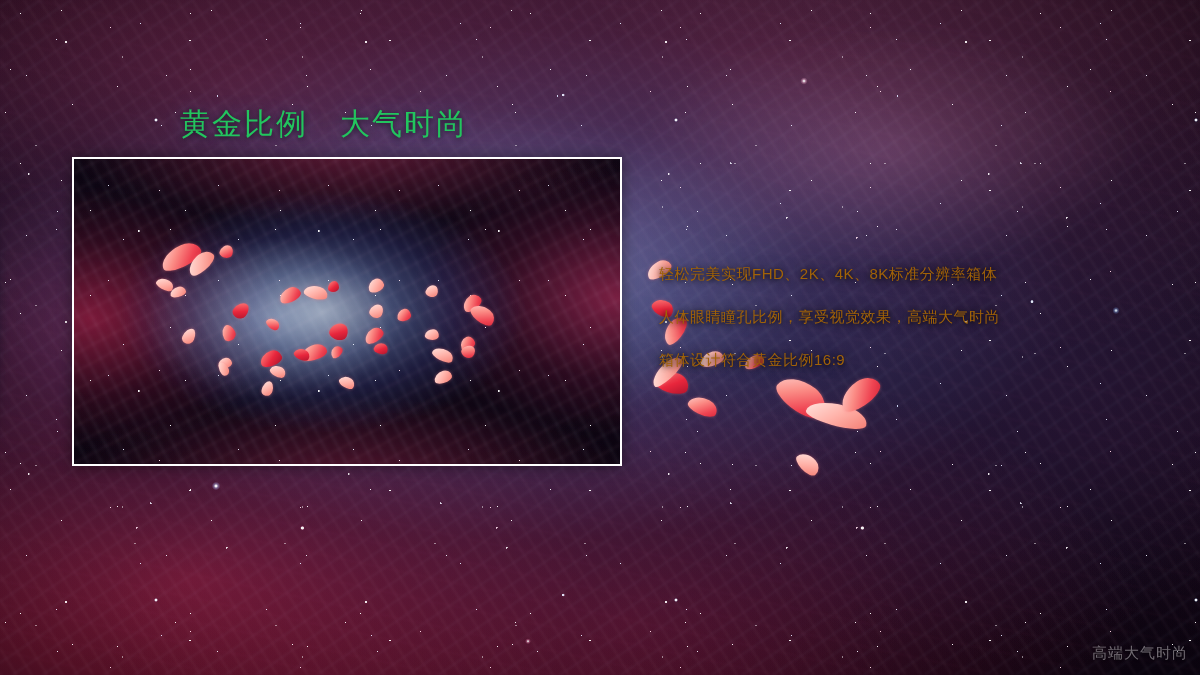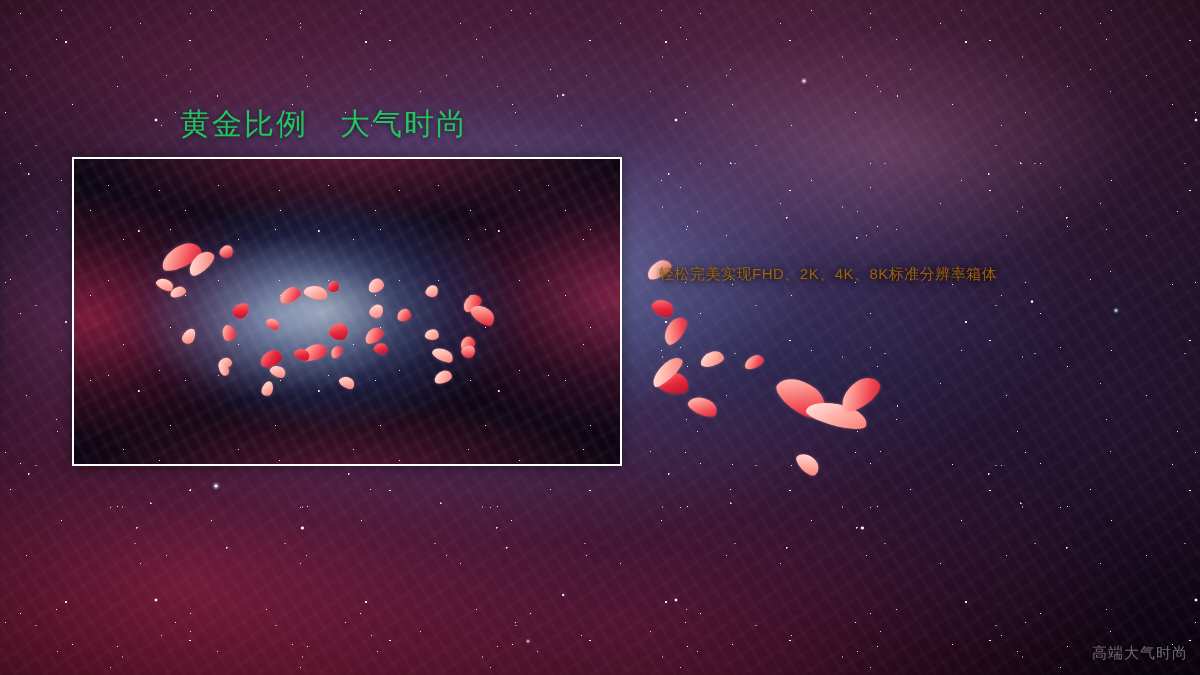--- a/index.html
+++ b/index.html
@@ -267,17 +267,19 @@
       <div class="petal pale" style="left:358px;top:190px;width:22px;height:12px;transform:rotate(28deg);"></div>
       <div class="petal pale" style="left:360px;top:212px;width:18px;height:12px;transform:rotate(-16deg);"></div>
       <div class="petal" style="left:388px;top:186px;width:13px;height:13px;transform:rotate(36deg);"></div>
     </div>
   </div>
 
   <div id="title">黄金比例　大气时尚</div>
 
   <div id="body-text">
     <div class="body-line">轻松完美实现FHD、2K、4K、8K标准分辨率箱体</div>
+    <div class="body-line">人体眼睛瞳孔比例，享受视觉效果，高端大气时尚</div>
+    <div class="body-line">箱体设计符合黄金比例16:9</div>
   </div>
 
   <div id="watermark">高端大气时尚</div>
 
 </div>
 
 </body></html>

